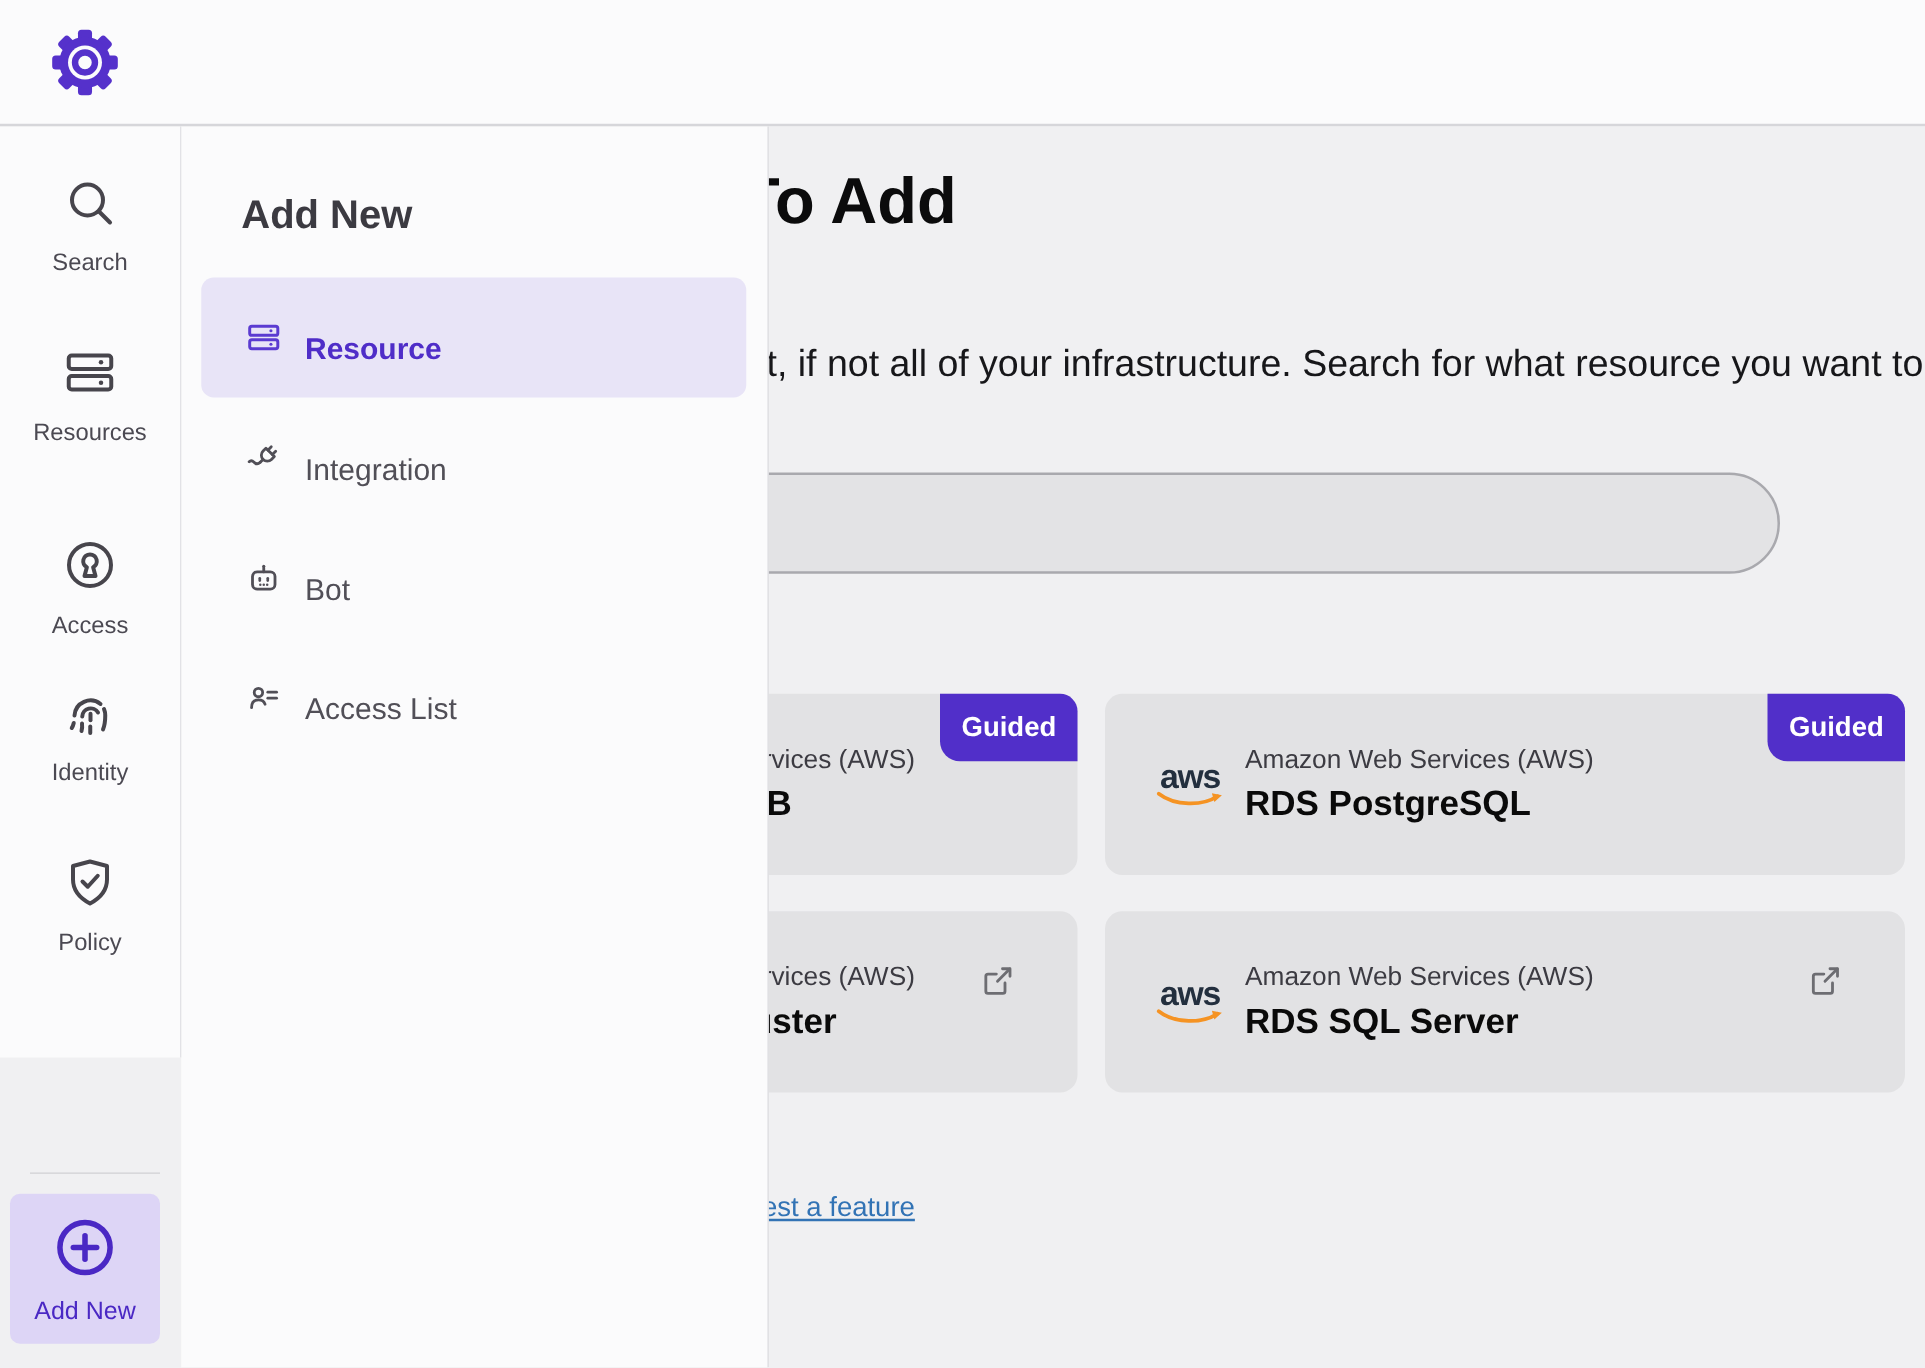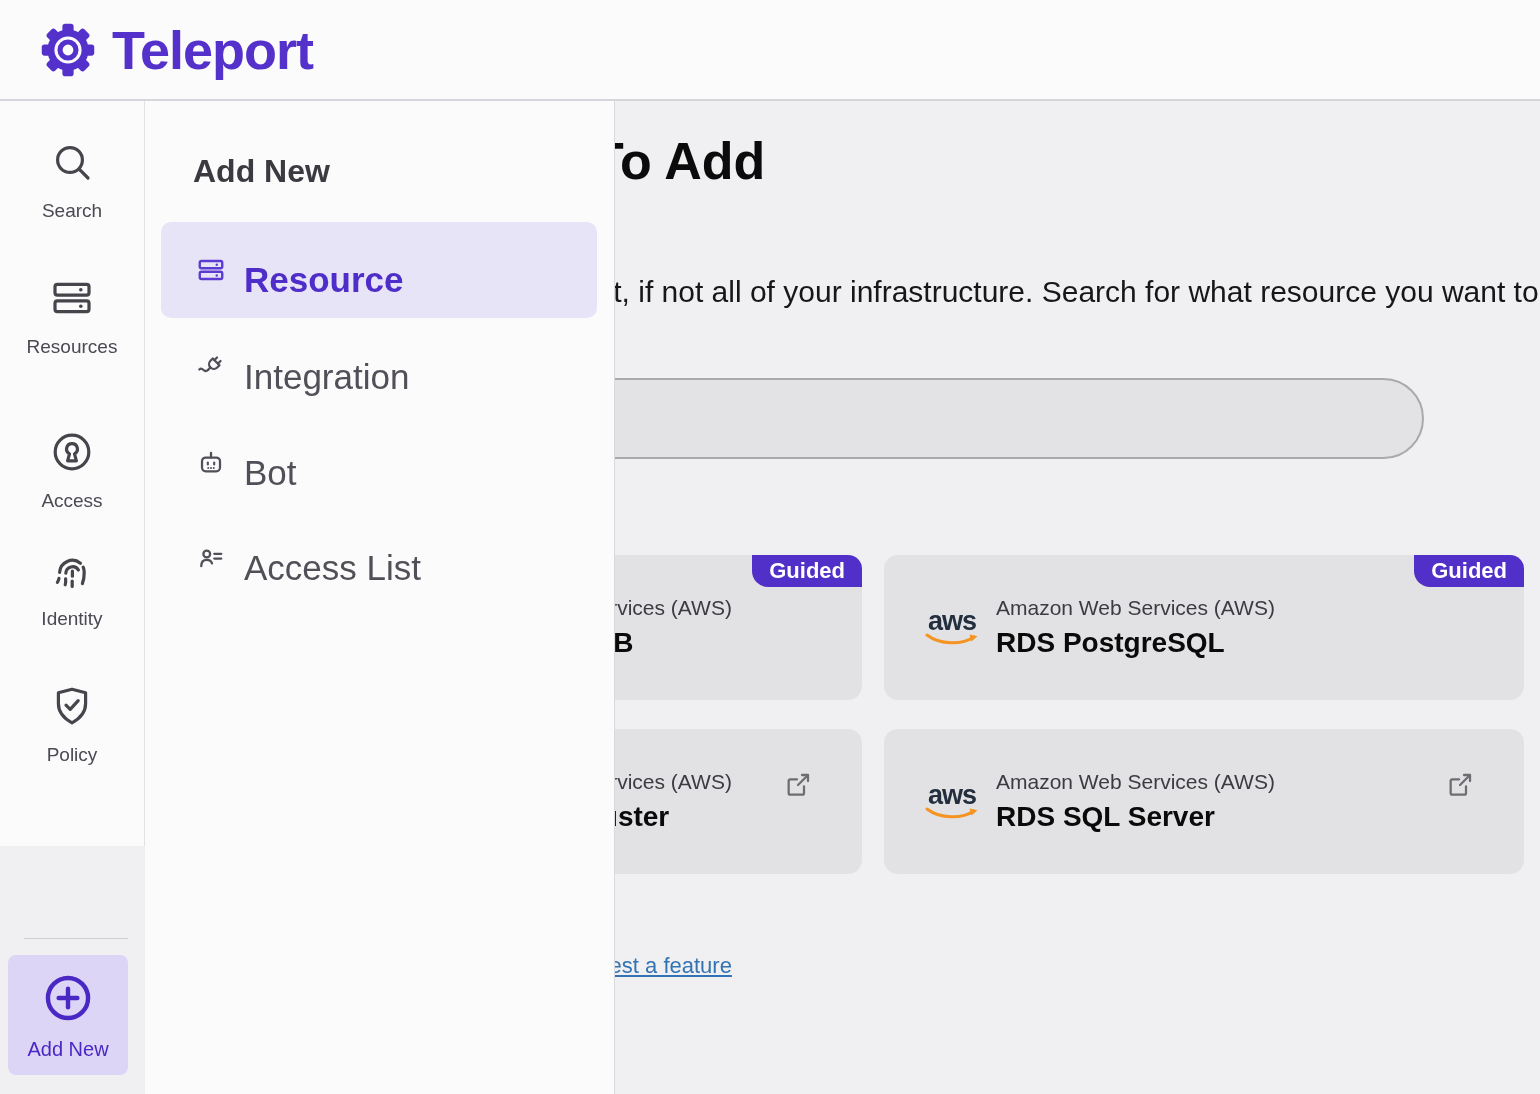--- a/index.html
+++ b/index.html
@@ -28,21 +28,21 @@
   .addnew-tile .lbl { font-size:20px; color:#4a28c4; }
 
   
   .flyout { position:absolute; left:145px; top:101px; width:470px; height:993px;
             background:#fbfbfc; border-right:1px solid #d9d9dd; z-index:20; }
   .flyout-title { position:absolute; left:48px; top:52px; font-size:32px;
                   font-weight:bold; color:#3b3a41; }
   .fly-item { position:absolute; left:16px; width:436px; height:96px; border-radius:10px;
               display:flex; align-items:center; cursor:pointer; color:#514f57; }
   .fly-item .ico { width:30px; margin-left:35px; display:flex; }
-  .fly-item .lbl { margin-left:18px; font-size:35px;margin-top:20px; }
+  .fly-item .lbl { margin-left:18px; font-size:24px;margin-top:20px; }
   .fly-item.selected { background:#e8e4f7; color:#4f2dc8; }
   .fly-item.selected .lbl { font-weight:bold; }
 
   
   .main { position:absolute; left:0; top:101px; width:1540px; height:993px;
           background:#f0f0f2; z-index:1; }
   .page-title { position:absolute; left:173px; top:30px; font-size:52px;
                 font-weight:bold; color:#0b0b0c; white-space:nowrap; }
   .page-sub { position:absolute; left:238px; top:174px; font-size:30px;
               color:#17171a; white-space:nowrap; }
@@ -54,21 +54,21 @@
   .card { position:absolute; width:640px; height:145px; background:#e2e2e4;
           border-radius:14px; cursor:pointer; }
   .card-inner { position:absolute; left:0; top:0; right:0; bottom:0;
                 display:flex; align-items:center; padding-left:40px; }
   .card--left .card-inner { padding-left:159px; }
   .aws-logo { width:56px; display:flex; flex-direction:column; align-items:center; flex:0 0 auto; }
   .aws-text { font-size:27px; font-weight:bold; color:#232f3e; letter-spacing:-1px; line-height:24px;text-align:center; }
   .card-text { margin-left:16px; display:flex; flex-direction:column; gap:7px; }
   .card-provider { font-size:21px; color:#3c3b42; white-space:nowrap; }
   .card-title { font-size:28px; font-weight:bold; color:#0a0a0a; white-space:nowrap; }
-  .badge { position:absolute; top:0; right:0; height:32px; padding:0 17px;
+  .badge { position:absolute; top:0; right:0; height:54px; padding:0 17px;
            display:flex; align-items:center; background:#512fc9; color:#ffffff;
            font-size:22px; font-weight:bold; border-radius:0 14px 0 16px; }
   .ext-ico { position:absolute; top:40px; right:48px; display:flex; }
 
   .feature-link { position:absolute; left:557px; top:852px; font-size:22px;
                   color:#3273b5; text-decoration:underline; white-space:nowrap; cursor:pointer; }
 
   svg { display:block; }
 </style>
 </head>
@@ -312,17 +312,16 @@
               <rect x="-6" y="-28" width="12" height="12" rx="3" transform="rotate(225)"></rect>
               <rect x="-6" y="-28" width="12" height="12" rx="3" transform="rotate(270)"></rect>
               <rect x="-6" y="-28" width="12" height="12" rx="3" transform="rotate(315)"></rect>
               <circle cx="0" cy="0" r="22"></circle>
             </g>
           </g>
           <circle cx="32" cy="32" r="14.5" fill="#fbfbfc"></circle>
           <circle cx="32" cy="32" r="8.5" fill="none" stroke="#5531cb" stroke-width="5.5"></circle>
         </svg>
       </span>
-      <span class="logo-text">Teleport</span>
     </div>
   </div>
 
 </div>
 
 </body></html>

